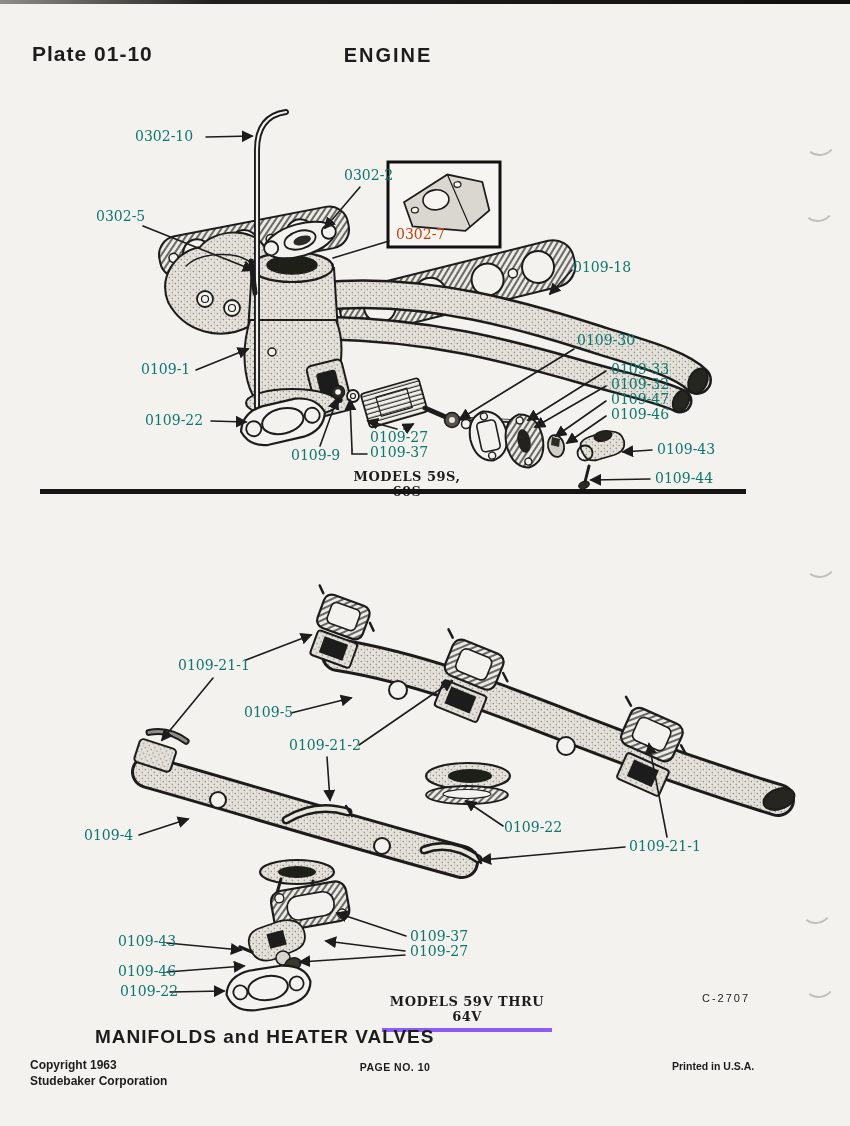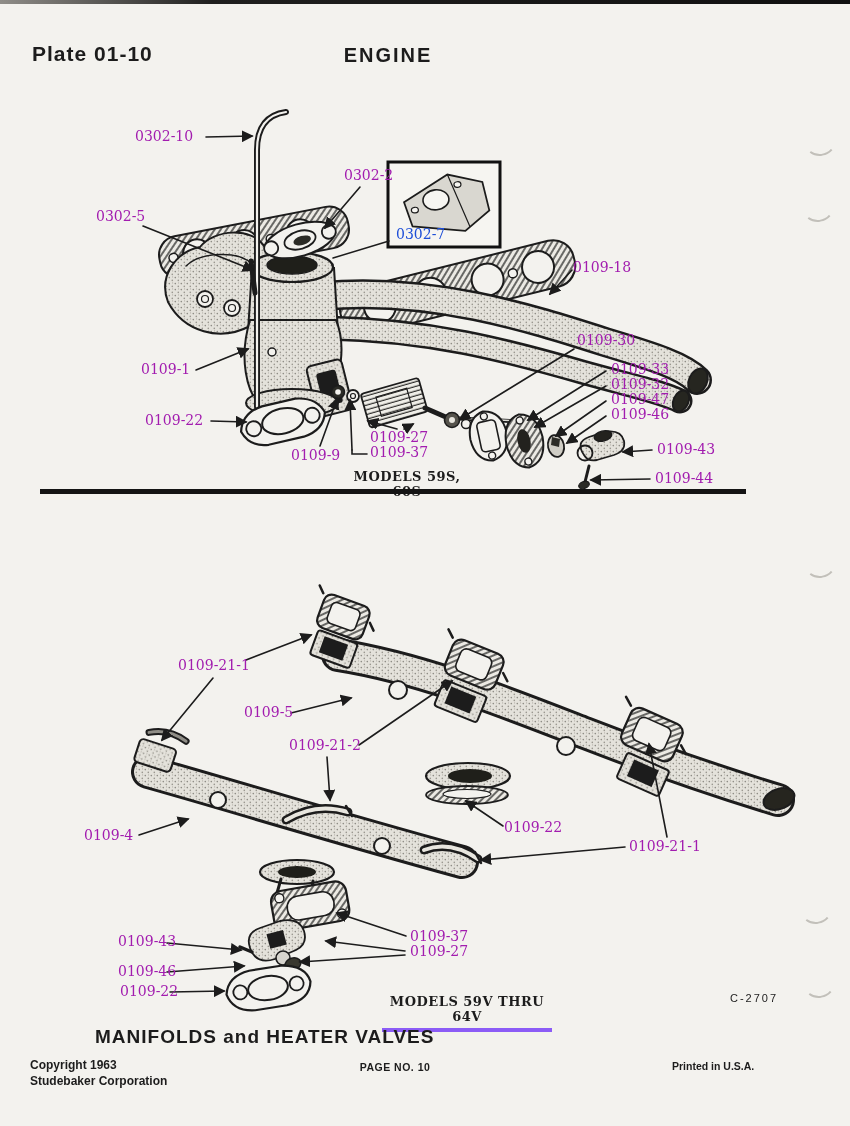--- a/index.html
+++ b/index.html
@@ -12,28 +12,28 @@
   .abs{position:absolute;}
   
   .top-edge{left:0;top:0;width:850px;height:4px;
     background:linear-gradient(to right,#8f8d88 0%,#1f1f1e 25%,#101010 100%);}
   .plate{left:32px;top:42px;font-size:21px;font-weight:bold;letter-spacing:1px;}
   .engine{left:288px;top:44px;width:200px;text-align:center;font-size:20px;font-weight:bold;letter-spacing:2px;}
   .divider{left:40px;top:489px;width:706px;height:5px;background:#141414;}
   .caption{font-family:"DejaVu Serif", serif;font-weight:bold;font-size:13px;letter-spacing:0.5px;text-align:center;}
   .cap-top{left:343px;top:469px;width:128px;}
   .cap-bottom{left:382px;top:994px;width:170px;border-bottom:4px solid #8b5cf6;padding-bottom:4px;}
-  .cnum{left:702px;top:992px;font-size:11px;letter-spacing:2px;margin-left:28px;}
+  .cnum{left:702px;top:992px;font-size:11px;letter-spacing:2px;}
   .main-title{left:95px;top:1026px;width:602px;text-align:left;font-size:19px;font-weight:bold;letter-spacing:1px;}
   .copyright{left:30px;top:1058px;font-size:12px;font-weight:bold;line-height:1.3;}
   .pageno{left:310px;top:1061px;width:170px;text-align:center;font-size:10.5px;font-weight:bold;letter-spacing:0.5px;}
   .printed{left:672px;top:1060px;font-size:10.5px;font-weight:bold;}
   
-  .co{position:absolute;font-family:"DejaVu Serif", serif;font-size:14px;color:#a21caf;white-space:nowrap;line-height:1;}
-  .inset-label{position:absolute;left:396px;top:226px;font-family:"DejaVu Serif", serif;font-size:14px;color:#1d4ed8;}
+  .co{position:absolute;font-family:"DejaVu Serif", serif;font-size:14px;color:#0f766e;white-space:nowrap;line-height:1;}
+  .inset-label{position:absolute;left:396px;top:226px;font-family:"DejaVu Serif", serif;font-size:14px;color:#c2410c;}
   
   .punch{width:28px;height:26px;border:2.5px solid transparent;
     border-bottom-color:#c2c0ba;border-radius:50%;transform:rotate(-6deg);}
   svg{position:absolute;left:0;top:0;}
 </style>
 </head>
 <body>
 
 <div class="abs top-edge"></div>
 <div class="abs punch" style="left:804px;top:126px"></div>

